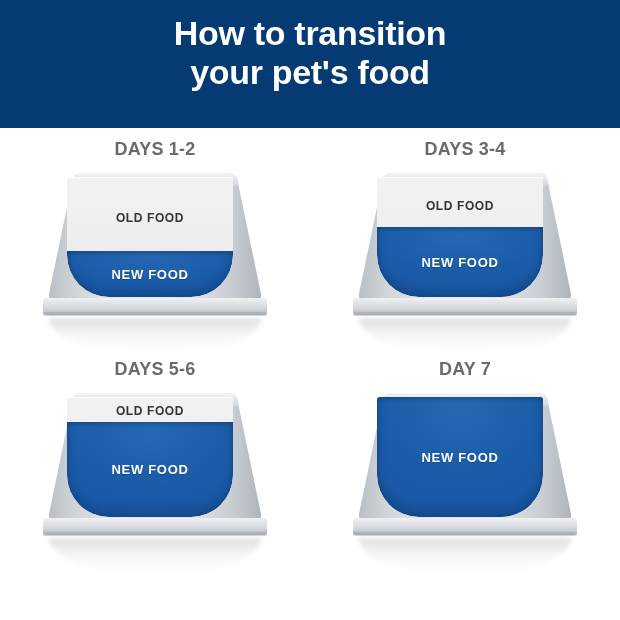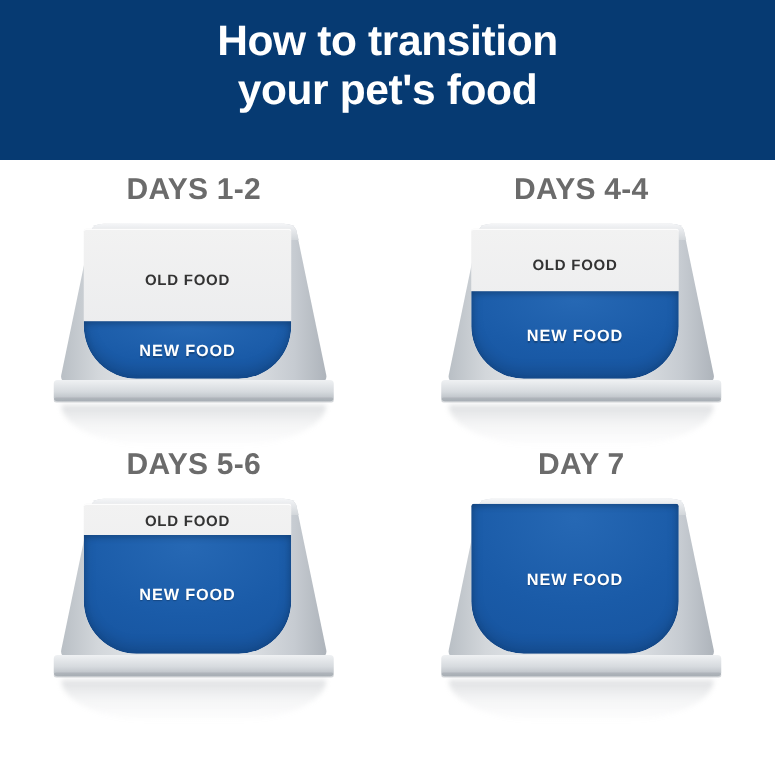--- a/index.html
+++ b/index.html
@@ -52,21 +52,21 @@
     padding-top: 12px;
     box-sizing: border-box;
   }
   .stage-cell {
     position: relative;
     display: flex;
     flex-direction: column;
     align-items: center;
   }
   .stage-heading {
-    font-size: 24px;
+    font-size: 18px;
     font-weight: bold;
     color: #6b6b6b;
     letter-spacing: 0.2px;
     margin: 0 0 14px 0;
     text-align: right;
     line-height: 1;
   }
 
   
   .bowl {
@@ -187,21 +187,21 @@
           <div class="old-food-label" style="top:34px">OLD FOOD</div>
           <div class="new-food-fill" style="height:38%">
             <span class="new-food-label">NEW FOOD</span>
           </div>
         </div>
         <div class="bowl-reflection"></div>
       </div>
     </div>
 
     <div class="stage-cell">
-      <div class="stage-heading">DAYS 4-4</div>
+      <div class="stage-heading">DAYS 3-4</div>
       <div class="bowl">
         <svg class="bowl-svg" viewBox="0 0 232 152">
           <path d="M34 6 Q36 1 44 1 L188 1 Q196 1 198 6 L222 122 Q223 128 216 128 L16 128 Q9 128 10 122 Z" fill="url(#bodyGrad1)"></path>
           <path d="M34 6 Q36 1 44 1 L188 1 Q196 1 198 6 L200 14 L32 14 Z" fill="url(#rimGrad1)"></path>
           <rect x="4" y="126" width="224" height="17" rx="3" fill="url(#baseGrad1)"></rect>
           <rect x="4" y="140" width="224" height="4" rx="2" fill="#9ba1a8" opacity="0.45"></rect>
         </svg>
         <div class="food-panel">
           <div class="old-food-label" style="top:22px">OLD FOOD</div>
           <div class="new-food-fill" style="height:58%">

